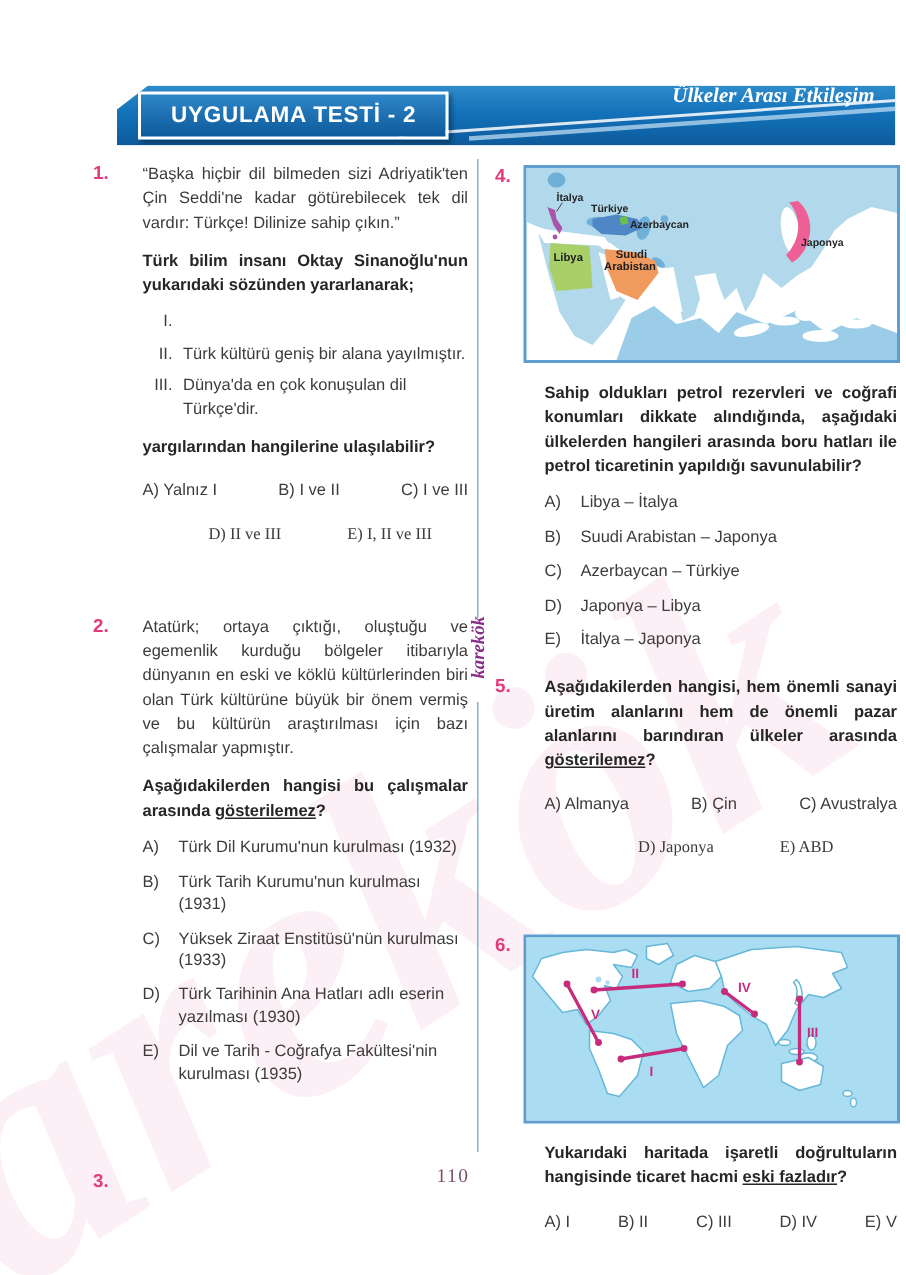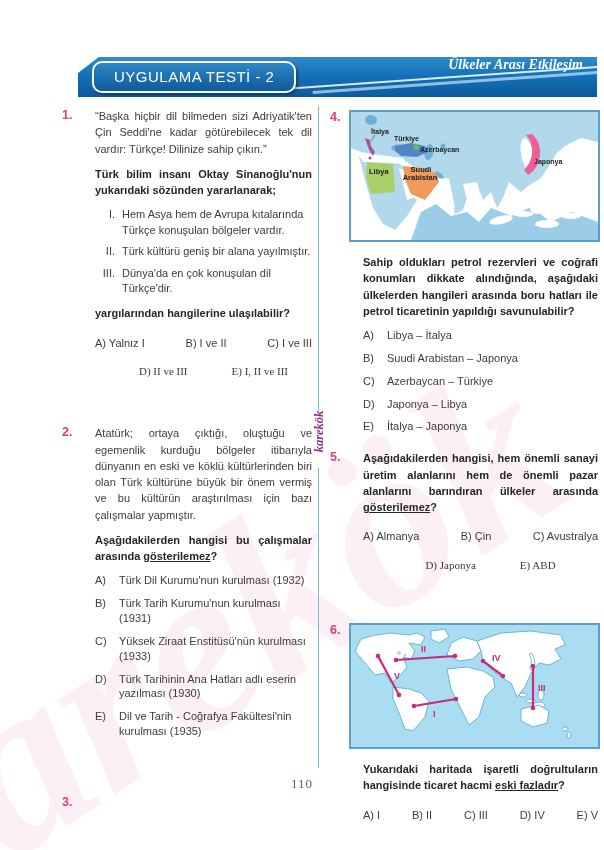--- a/index.html
+++ b/index.html
@@ -9,22 +9,22 @@
        font-family:"Liberation Serif",serif;font-style:italic;font-weight:bold;font-size:240px;
        color:rgba(214,51,132,0.08);white-space:nowrap;z-index:0;pointer-events:none;}
   
   .banner{position:absolute;left:78px;top:57px;width:519px;height:40px;z-index:2;
        background:linear-gradient(180deg,#2f8ccb 0%,#1472ba 45%,#0d5a9b 100%);
        clip-path:polygon(4% 0,100% 0,100% 100%,0 100%,0 40%);}
   .banner .stripe1,.banner .stripe2{position:absolute;right:0;height:2px;background:rgba(255,255,255,0.85);
        transform:rotate(-4deg);transform-origin:right center;}
   .banner .stripe1{top:9px;width:64%;}
   .banner .stripe2{top:14px;width:55%;background:rgba(200,228,248,0.7);height:3px;}
-  .title-box{position:absolute;left:14px;top:4px;padding:5px 20px 6px;border:2px solid #ffffff;border-radius:10px;
-       background:linear-gradient(180deg,#2e86c8,#0d5a9b);color:#ffffff;font-weight:normal;font-size:15px;
+  .title-box{position:absolute;left:14px;top:4px;padding:5px 20px 6px;border:2px solid #ffffff;border-radius:0;
+       background:linear-gradient(180deg,#2e86c8,#0d5a9b);color:#ffffff;font-weight:bold;font-size:15px;
        letter-spacing:0.5px;box-shadow:2px 2px 3px rgba(0,0,0,0.35);white-space:nowrap;}
   .banner-subject{position:absolute;right:14px;bottom:24px;color:#ffffff;font-family:"Liberation Serif",serif;
        font-style:italic;font-weight:bold;font-size:14px;}
   
   .col{position:absolute;top:108px;z-index:1;}
   .col-left{left:62px;width:250px;}
   .col-right{left:330px;width:268px;}
   .divider-seg{position:absolute;left:318px;width:1px;background:#7fb8c9;z-index:1;}
   .div-top{top:106px;height:306px;}
   .div-bottom{top:468px;height:300px;}
@@ -77,21 +77,20 @@
 
   <section class="col col-left">
     <article class="question q1">
       <span class="q-num">1.</span>
       <div class="q-body">
           <p class="jp"><span>“Başka hiçbir dil bilmeden sizi Adriyatik'ten Çin Seddi'ne kadar götürebilecek tek dil vardır: Türkçe! Dilinize sahip çıkın.”</span></p>
           <p class="jp"><span class="b ">Türk bilim insanı Oktay Sinanoğlu'nun yukarıdaki sözünden yararlanarak;</span></p>
           <ul class="roman">
             <li>
               <span class="rn">I.</span>
-              <span>Hem Asya hem de Avrupa kıtalarında Türkçe konuşulan bölgeler vardır.</span>
             </li>
             <li>
               <span class="rn">II.</span>
               <span>Türk kültürü geniş bir alana yayılmıştır.</span>
             </li>
             <li>
               <span class="rn">III.</span>
               <span>Dünya'da en çok konuşulan dil Türkçe'dir.</span>
             </li>
           </ul>

